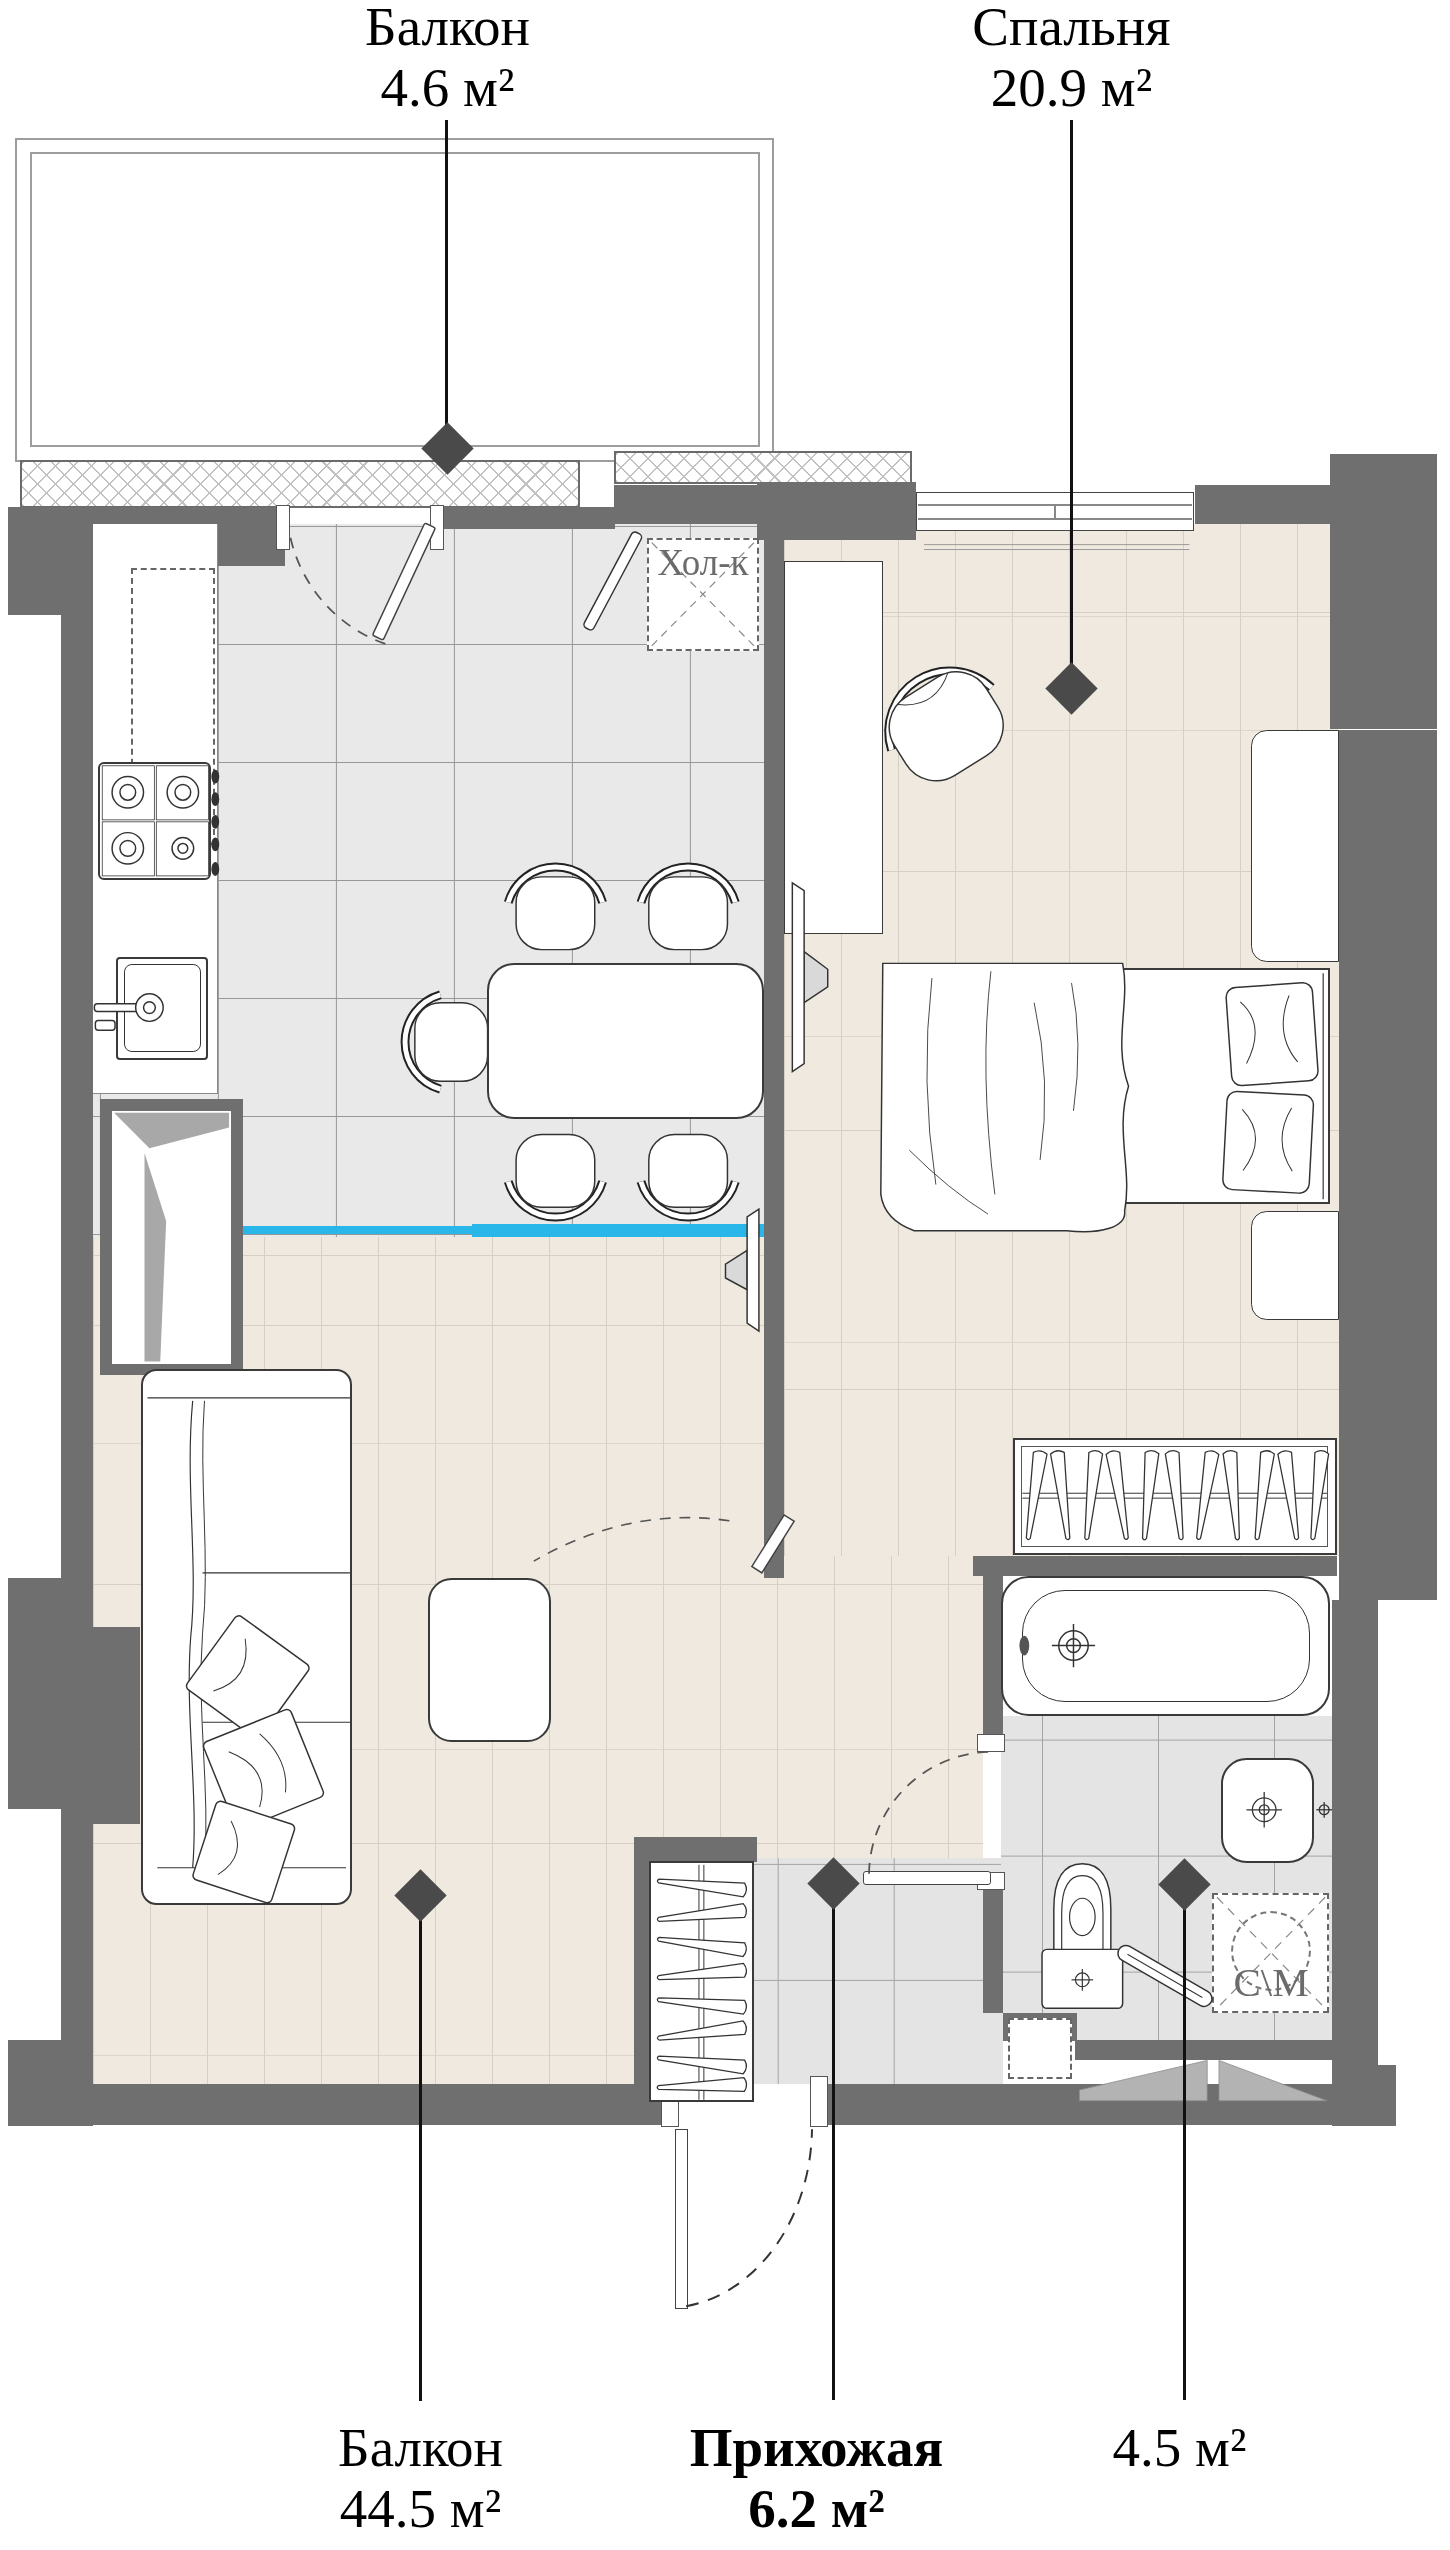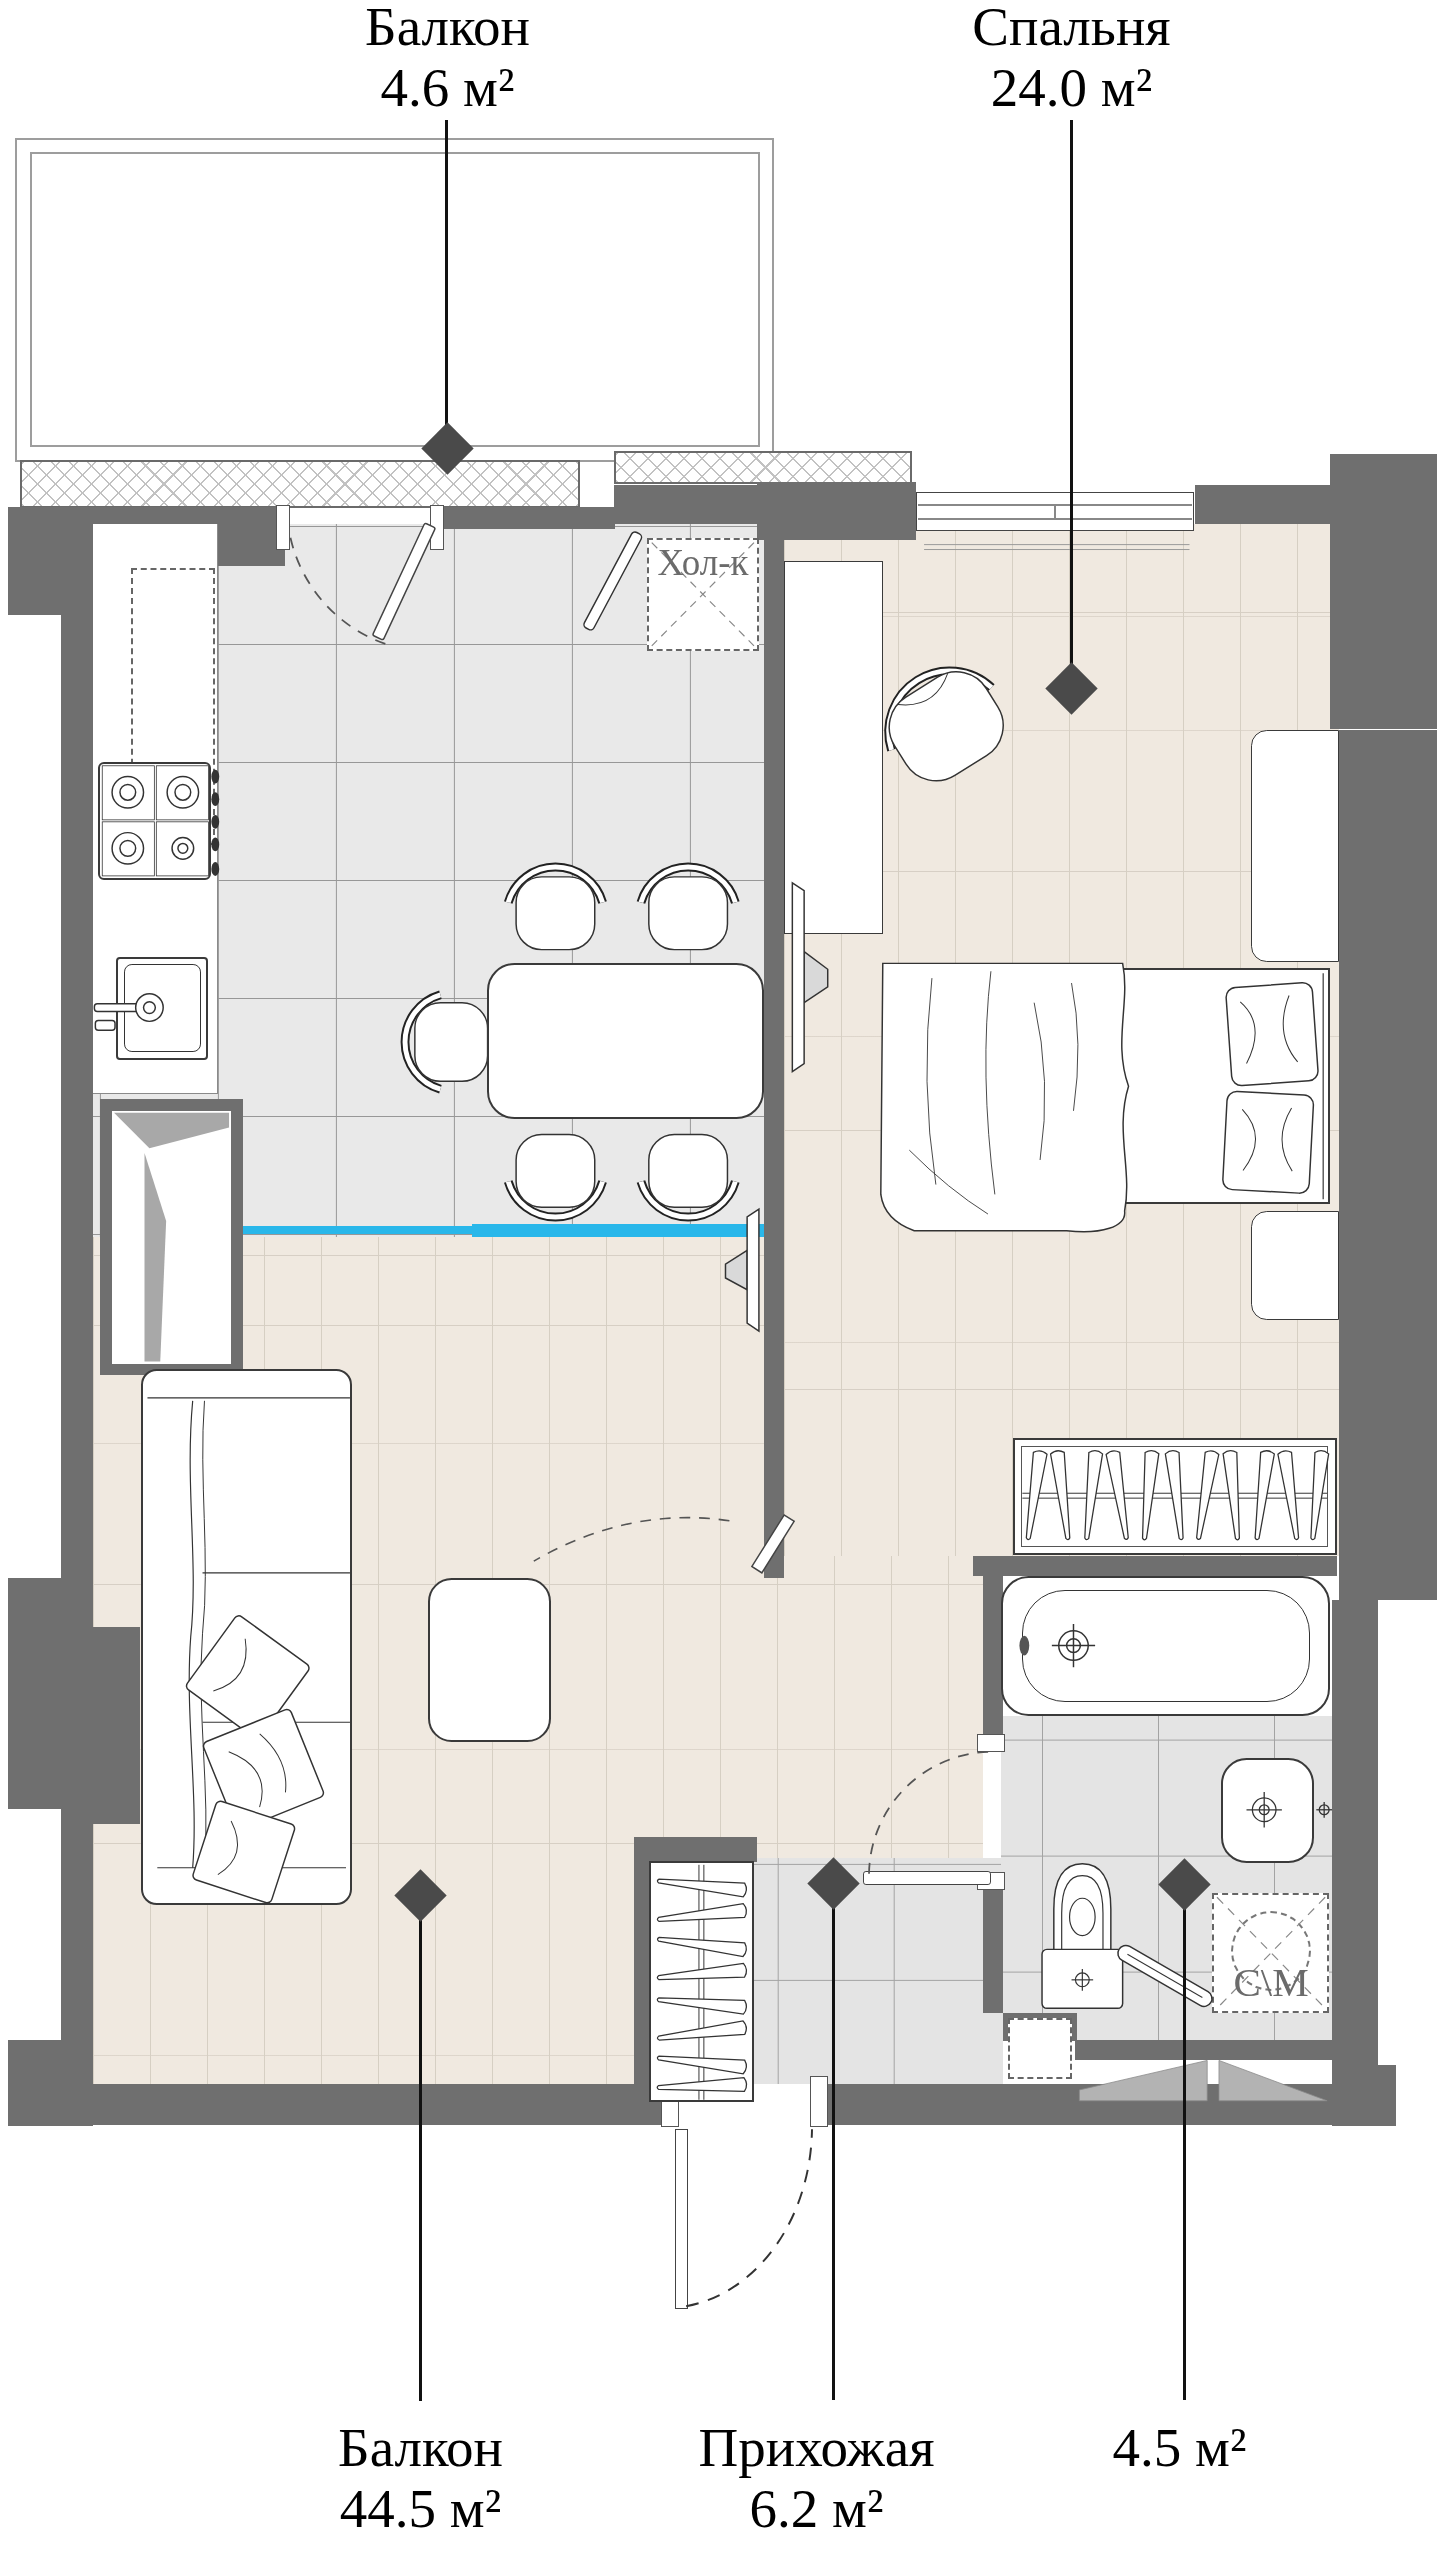--- a/index.html
+++ b/index.html
@@ -351,27 +351,27 @@
   <div class="diamond" style="left:402px;top:1877px;"></div>
   <div class="diamond" style="left:815px;top:1865px;"></div>
   <div class="diamond" style="left:1166px;top:1866px;"></div>
 
   <div class="room-label" style="left:241px;top:-3.9px;">
     <div>Балкон</div>
     <div>4.6 м²</div>
   </div>
   <div class="room-label" style="left:865px;top:-3.9px;">
     <div>Спальня</div>
-    <div>24.0 м²</div>
+    <div>20.9 м²</div>
   </div>
   <div class="room-label" style="left:214px;top:2417px;">
     <div>Балкон</div>
     <div>44.5 м²</div>
   </div>
-  <div class="room-label" style="left:610px;top:2417px;">
+  <div class="room-label" style="left:610px;top:2417px;font-weight:bold;">
     <div>Прихожая</div>
     <div>6.2 м²</div>
   </div>
   <div class="room-label" style="left:973px;top:2417px;">
     <div>4.5 м²</div>
   </div>
 
 </div>
 
 

